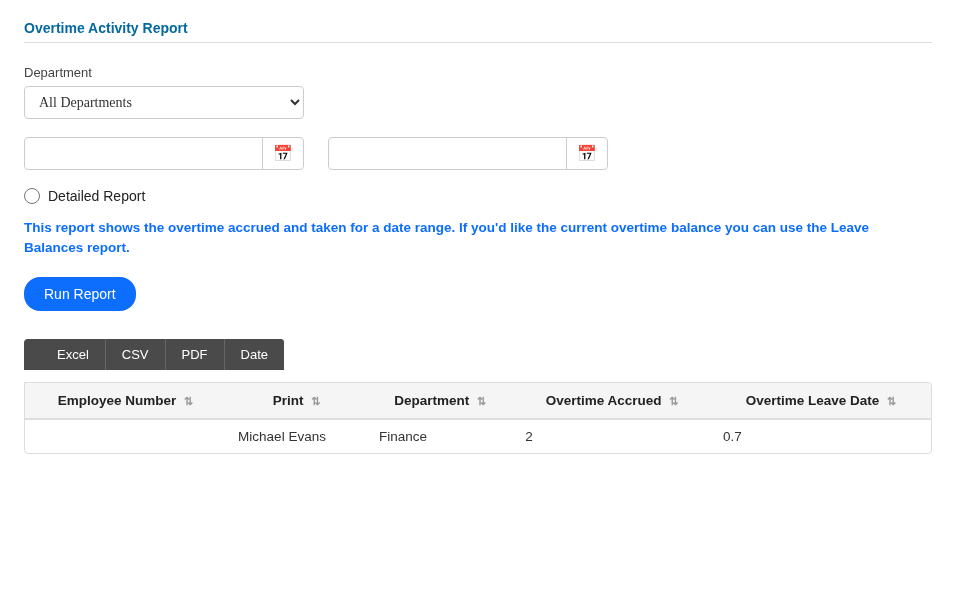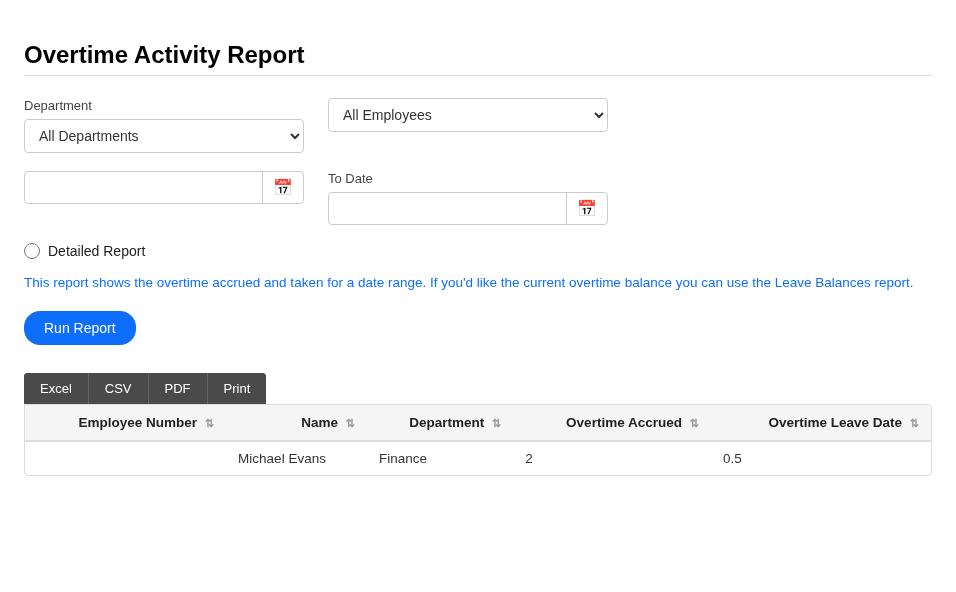--- a/index.html
+++ b/index.html
@@ -4,25 +4,24 @@
   <style>
     * { box-sizing: border-box; margin: 0; padding: 0; }
     body {
       font-family: -apple-system, BlinkMacSystemFont, "Segoe UI", Arial, sans-serif;
       font-size: 14px;
       color: #222;
       background: #fff;
       padding: 20px 24px;
     }
     h1 {
-      font-size: 24px;
+      font-size: 14px;
       font-weight: 700;
-      color: #000000;
+      color: #0369a1;
       margin-bottom: 6px;
-      margin-top: 21px;
     }
     .divider {
       border: none;
       border-top: 1px solid #ddd;
       margin-bottom: 22px;
     }
     .form-row {
       display: flex;
       gap: 24px;
       margin-bottom: 18px;
@@ -42,20 +41,21 @@
     .form-group select {
       width: 280px;
       padding: 7px 10px;
       border: 1px solid #ccc;
       border-radius: 4px;
       font-size: 14px;
       color: #333;
       background: #fff;
       appearance: auto;
       cursor: pointer;
+      font-family: Liberation Serif, serif;
     }
     .date-input-wrap {
       display: flex;
       align-items: center;
       border: 1px solid #ccc;
       border-radius: 4px;
       width: 280px;
       background: #fff;
     }
     .date-input-wrap input {
@@ -94,41 +94,43 @@
       width: 16px;
       height: 16px;
       cursor: pointer;
     }
     .info-text {
       font-size: 13.5px;
       color: #0d6efd;
       margin-bottom: 18px;
       line-height: 1.5;
       max-width: 900px;
+      font-weight: bold;
     }
     .run-btn {
       background: #0d6efd;
       color: #fff;
       border: none;
       border-radius: 16px;
       padding: 9px 20px;
       font-size: 14px;
       font-weight: 500;
       cursor: pointer;
       margin-bottom: 28px;
     }
 
     
     .export-bar {
       display: flex;
       background: #4a4a4a;
       border-radius: 4px 4px 0 0;
       overflow: hidden;
       width: fit-content;
-      margin-bottom: 0;
+      margin-bottom: 12px;
+      padding-left: 17px;
     }
     .export-bar button {
       background: #4a4a4a;
       color: #fff;
       border: none;
       padding: 8px 16px;
       font-size: 13px;
       cursor: pointer;
       border-right: 1px solid #666;
     }
@@ -142,21 +144,21 @@
     }
     table {
       width: 100%;
       border-collapse: collapse;
       font-size: 13.5px;
     }
     thead tr {
       background: #f5f5f5;
     }
     thead th {
-      text-align: right;
+      text-align: center;
       padding: 10px 12px;
       border-bottom: 2px solid #ddd;
       font-weight: 600;
       color: #222;
       white-space: nowrap;
       margin-top: 29px;
     }
     thead th .sort-icon {
       display: inline-block;
       margin-left: 4px;
@@ -183,36 +185,32 @@
 
 
 <div class="form-row">
   <div class="form-group">
     <label>Department</label>
     <select>
       <option>All Departments</option>
     </select>
   </div>
   <div class="form-group">
-    <select>
-      <option>All Employees</option>
-    </select>
   </div>
 </div>
 
 
 <div class="form-row">
   <div class="form-group">
     <div class="date-input-wrap">
       <input type="text" placeholder="" style="">
       <span class="cal-icon">📅</span>
     </div>
   </div>
   <div class="form-group">
-    <label>To Date</label>
     <div class="date-input-wrap">
       <input type="text" placeholder="" style="">
       <span class="cal-icon">📅</span>
     </div>
   </div>
 </div>
 
 
 <div class="radio-group">
   <label class="radio-item">
@@ -225,34 +223,34 @@
 <p class="info-text">This report shows the overtime accrued and taken for a date range. If you'd like the current overtime balance you can use the Leave Balances report.</p>
 
 
 <button class="run-btn">Run Report</button>
 
 
 <div class="export-bar">
 <button>Excel</button>
     <button>CSV</button>
     <button>PDF</button>
-    <button>Print</button>
+    <button>Date</button>
   </div>
 
 
 <div class="table-wrap">
   <table>
     <thead>
       <tr>
         <th>
           <span>Employee Number</span>
           <span class="sort-icon">⇅</span>
         </th>
         <th>
-          <span>Name</span>
+          <span>Print</span>
           <span class="sort-icon">⇅</span>
         </th>
         <th>
           <span>Department</span>
           <span class="sort-icon">⇅</span>
         </th>
         <th>
           <span>Overtime Accrued</span>
           <span class="sort-icon">⇅</span>
         </th>
@@ -261,20 +259,20 @@
           <span class="sort-icon">⇅</span>
         </th>
       </tr>
     </thead>
     <tbody>
       <tr>
         <td></td>
         <td>Michael Evans</td>
         <td>Finance</td>
         <td>2</td>
-        <td>0.5</td>
+        <td>0.7</td>
       </tr>
     </tbody>
   </table>
 </div>
 
 
 
 
 </body></html>

